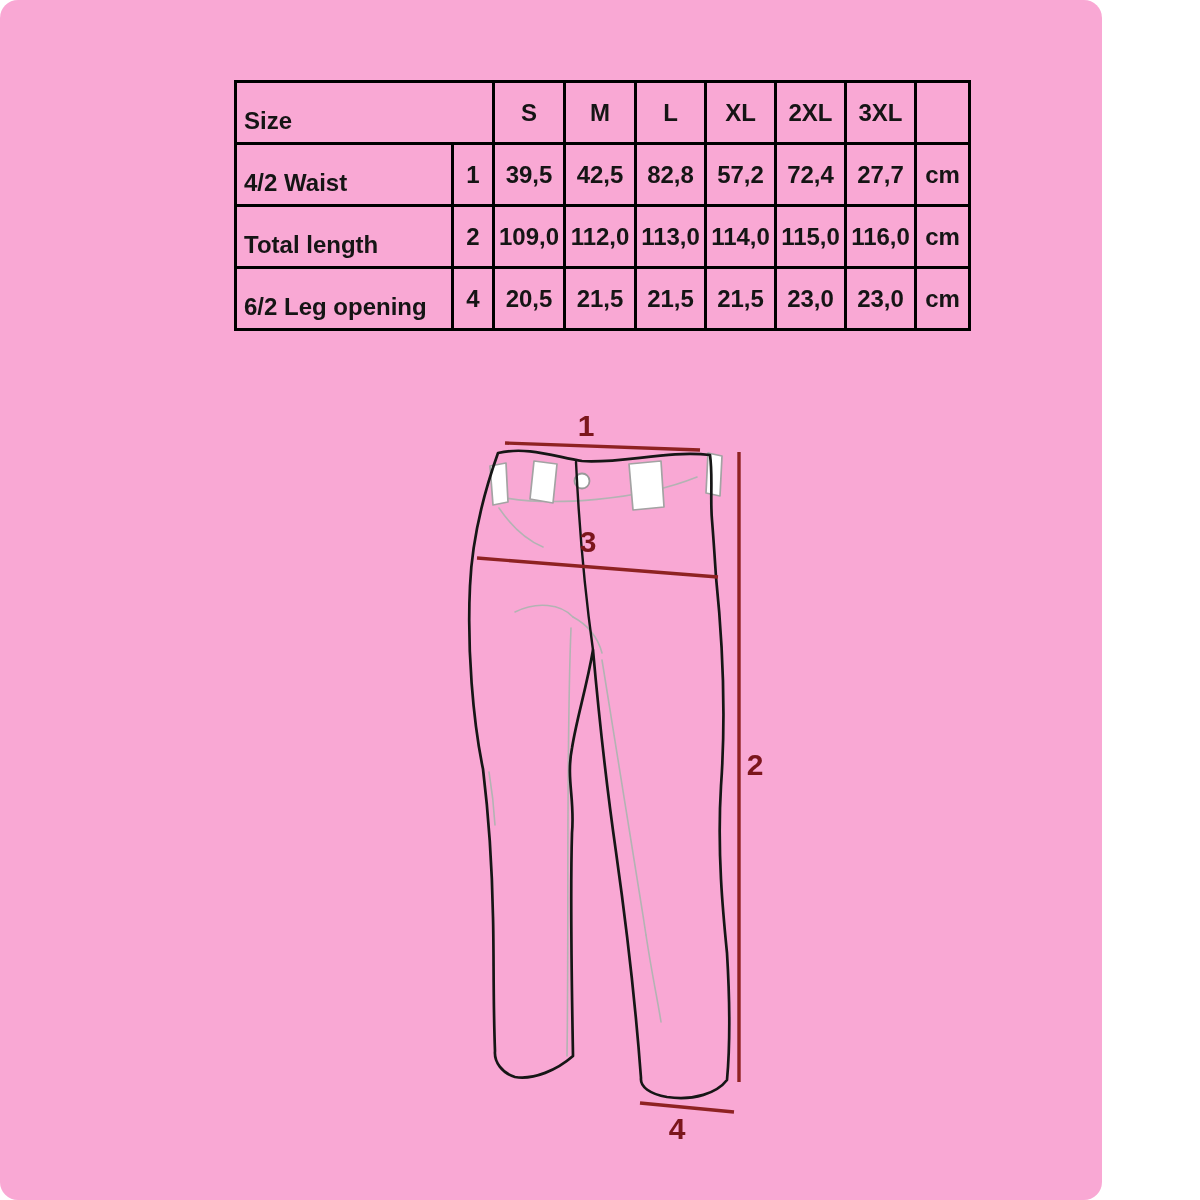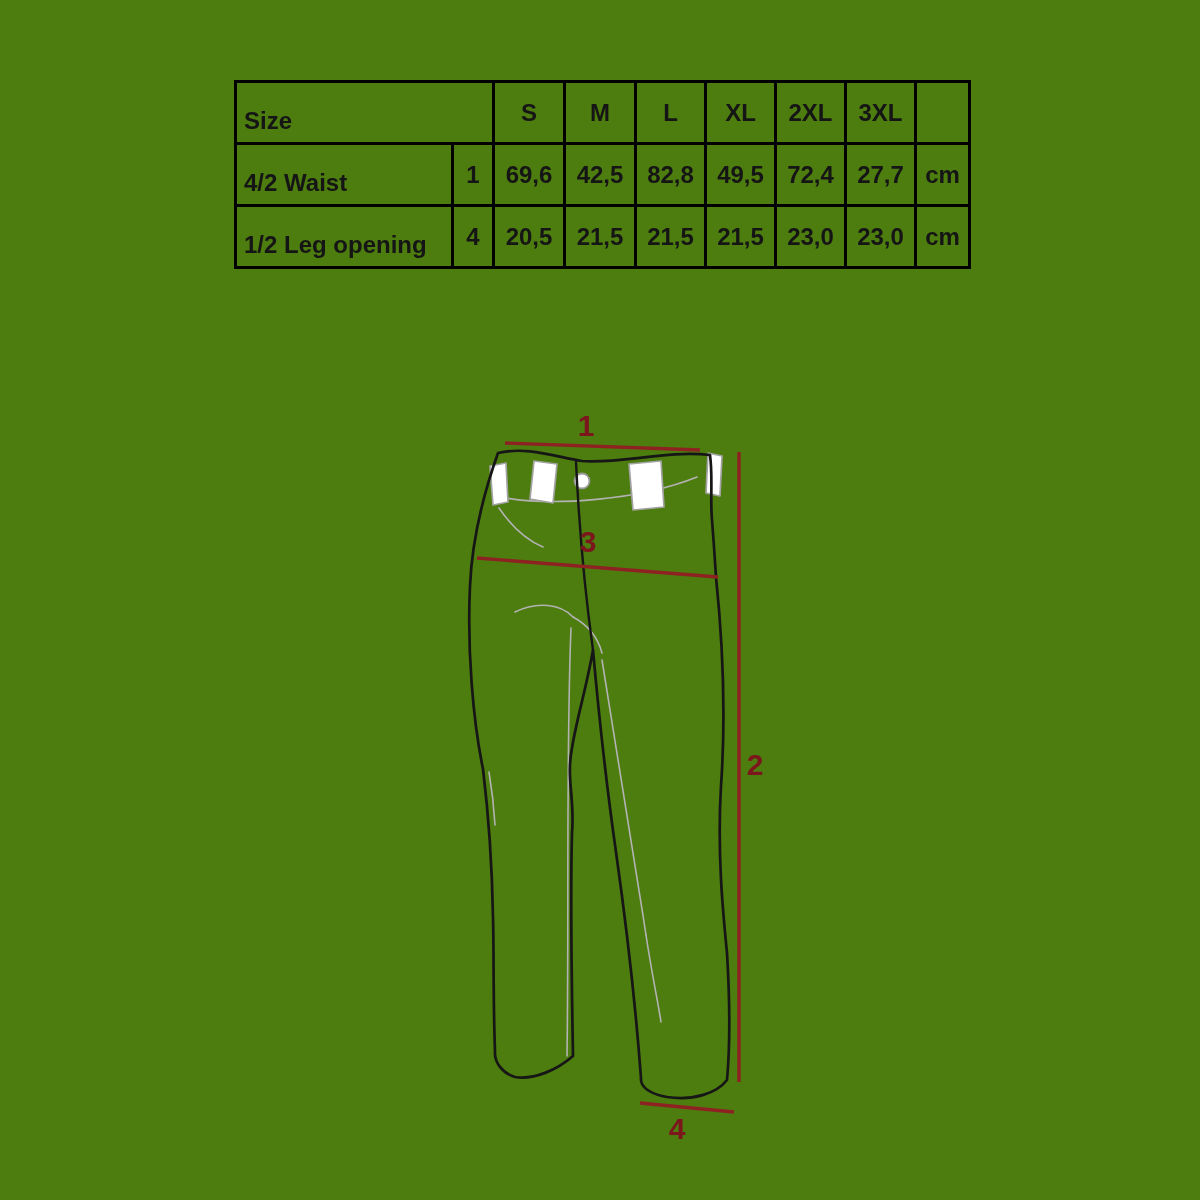--- a/index.html
+++ b/index.html
@@ -2,26 +2,27 @@
 <html><head>
 <meta charset="utf-8">
 <style>
   html, body {
     margin: 0;
     padding: 0;
     background: #ffffff;
   }
   .canvas {
     position: relative;
-    width: 1200px;
+    width: 1102px;
     height: 1200px;
-    background: #4d7c0f;
+    background: #f9a8d4;
     font-family: "Liberation Sans", sans-serif;
     color: #121212;
     overflow: hidden;
+    border-radius: 18px;
   }
 
   
   table.size-table {
     position: absolute;
     left: 234px;
     top: 80px;
     width: 734px;
     border-collapse: collapse;
     table-layout: fixed;
@@ -84,33 +85,44 @@
       <th>L</th>
       <th>XL</th>
       <th>2XL</th>
       <th>3XL</th>
       <th></th>
     </tr>
 
     <tr class="data">
       <td class="lbl">4/2 Waist</td>
       <td>1</td>
-      <td>69,6</td>
+      <td>39,5</td>
       <td>42,5</td>
       <td>82,8</td>
-      <td>49,5</td>
+      <td>57,2</td>
       <td>72,4</td>
       <td>27,7</td>
       <td>cm</td>
     </tr>
 
+    <tr class="data">
+      <td class="lbl">Total length</td>
+      <td>2</td>
+      <td>109,0</td>
+      <td>112,0</td>
+      <td>113,0</td>
+      <td>114,0</td>
+      <td>115,0</td>
+      <td>116,0</td>
+      <td>cm</td>
+    </tr>
 
 
     <tr class="data">
-      <td class="lbl">1/2 Leg opening</td>
+      <td class="lbl">6/2 Leg opening</td>
       <td>4</td>
       <td>20,5</td>
       <td>21,5</td>
       <td>21,5</td>
       <td>21,5</td>
       <td>23,0</td>
       <td>23,0</td>
       <td>cm</td>
     </tr>
   </tbody>

